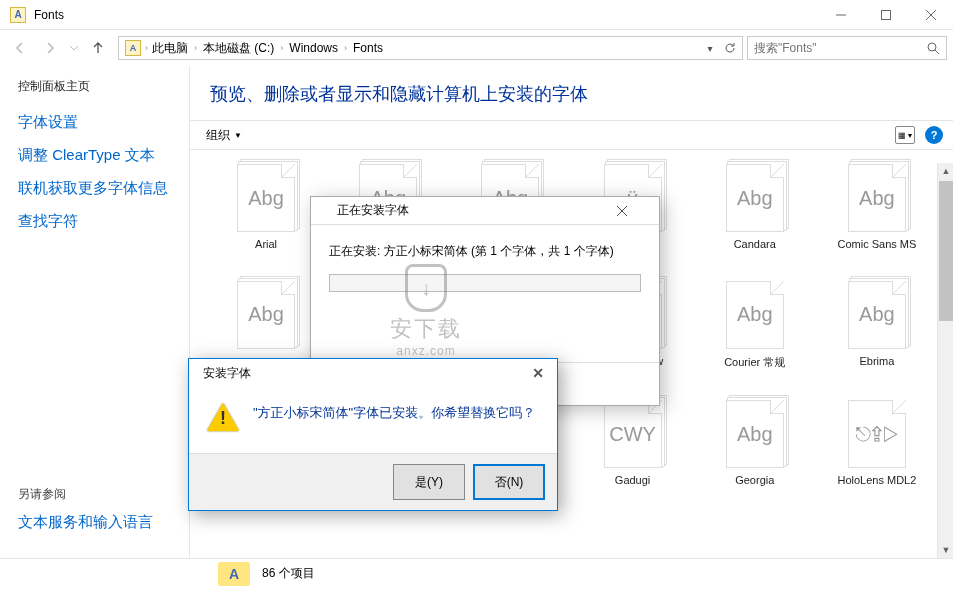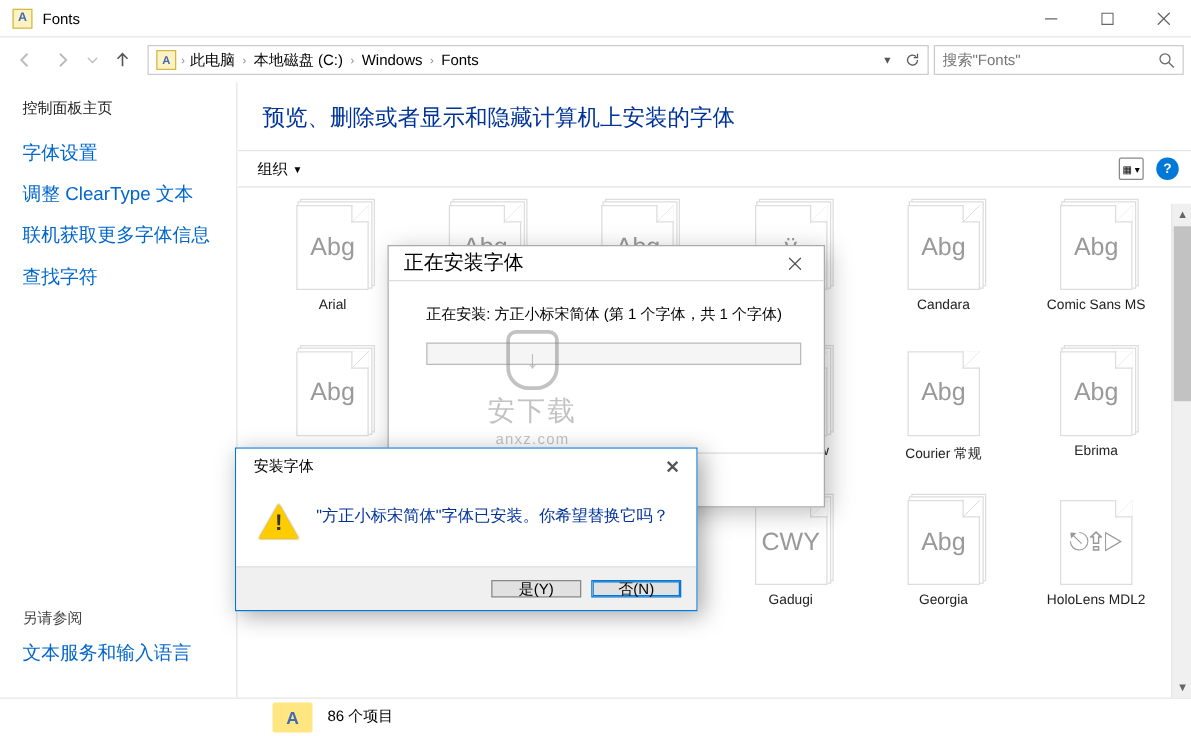--- a/index.html
+++ b/index.html
@@ -57,40 +57,40 @@
 .scrollbar-arrow.up { top: 0; }
 .scrollbar-arrow.down { bottom: 0; }
 
 
 .statusbar { height: 30px; border-top: 1px solid #e5e5e5; display: flex; align-items: center; padding: 0 10px 0 218px; gap: 12px; }
 .status-icon { width: 32px; height: 24px; background: #ffe680; border-radius: 2px; display: flex; align-items: center; justify-content: center; color: #4169b5; font-size: 14px; font-weight: bold; }
 .status-text { font-size: 12px; color: #000; }
 
 
 .dialog-progress { position: absolute; left: 310px; top: 196px; width: 350px; background: #fff; border: 1px solid #aaa; box-shadow: 4px 4px 18px rgba(0,0,0,0.25); z-index: 5; }
-.dlg-titlebar { height: 28px; display: flex; align-items: center; padding: 0 8px; font-size: 16px; border-bottom: 1px solid #ddd; }
+.dlg-titlebar { height: 28px; display: flex; align-items: center; padding: 0 22px; font-size: 12px; border-bottom: 1px solid #ddd; }
 .dlg-title { flex: 1; padding-left: 4px; }
 .dlg-close { width: 30px; height: 22px; display: flex; align-items: center; justify-content: center; color: #555; }
-.dlg-body { padding: 18px 18px 14px; margin-left: 12px; }
+.dlg-body { padding: 18px 18px 14px; }
 .dlg-msg { font-size: 12px; margin-bottom: 14px; }
 .progress-track { height: 18px; border: 1px solid #bbb; background: #f5f5f5; margin-bottom: 16px; }
 .dlg-buttons { display: flex; justify-content: center; border-top: 1px solid #ddd; padding: 10px 12px; margin-top: 40px; }
 .dlg-btn { min-width: 72px; height: 22px; border: 1px solid #888; background: #e1e1e1; font-size: 12px; display: flex; align-items: center; justify-content: center; }
 
 
 .dialog-confirm { position: absolute; left: 188px; top: 358px; width: 370px; background: #fff; border: 1px solid #0078d7; box-shadow: 4px 4px 18px rgba(0,0,0,0.35); z-index: 10; }
 .cfm-titlebar { height: 28px; background: #fff; display: flex; align-items: center; padding: 0 4px 0 10px; font-size: 12px; }
 .cfm-titlebar .dlg-close { background: transparent; font-weight: bold; font-size: 14px; }
 .cfm-body { padding: 16px 18px 20px; display: flex; gap: 14px; background: #fff; }
 .warn-icon { width: 32px; height: 30px; position: relative; flex-shrink: 0; }
 .warn-tri { width: 0; height: 0; border-left: 16px solid transparent; border-right: 16px solid transparent; border-bottom: 28px solid #ffcc00; filter: drop-shadow(0 0 1px #9a7a00); position: relative; }
 .warn-exc { position: absolute; left: 0; top: 5px; width: 32px; text-align: center; font-size: 18px; font-weight: bold; color: #333; }
 .cfm-text { font-size: 13px; color: #003399; line-height: 1.5; }
 .cfm-buttons { background: #f0f0f0; border-top: 1px solid #ddd; padding: 10px 12px; display: flex; justify-content: flex-end; gap: 8px; }
-.cfm-btn { min-width: 72px; height: 14px; border: 1px solid #888; background: #e1e1e1; font-size: 12px; display: flex; align-items: center; justify-content: center; }
+.cfm-btn { min-width: 72px; height: 36px; border: 1px solid #888; background: #e1e1e1; font-size: 12px; display: flex; align-items: center; justify-content: center; }
 .cfm-btn.focus { border: 1px solid #0078d7; box-shadow: 0 0 0 1px #0078d7 inset; }
 
 
 .watermark { position: absolute; left: 390px; top: 264px; z-index: 6; color: rgba(120,120,120,0.45); text-align: center; pointer-events: none; }
 .wm-shield { width: 42px; height: 48px; margin: 0 auto 2px; border: 3px solid rgba(120,120,120,0.45); border-radius: 8px 8px 18px 18px; display: flex; align-items: center; justify-content: center; font-size: 20px; }
 .wm-text1 { font-size: 22px; letter-spacing: 2px; }
 .wm-text2 { font-size: 12px; letter-spacing: 1px; }
 
 svg { display: block; }
 </style>

